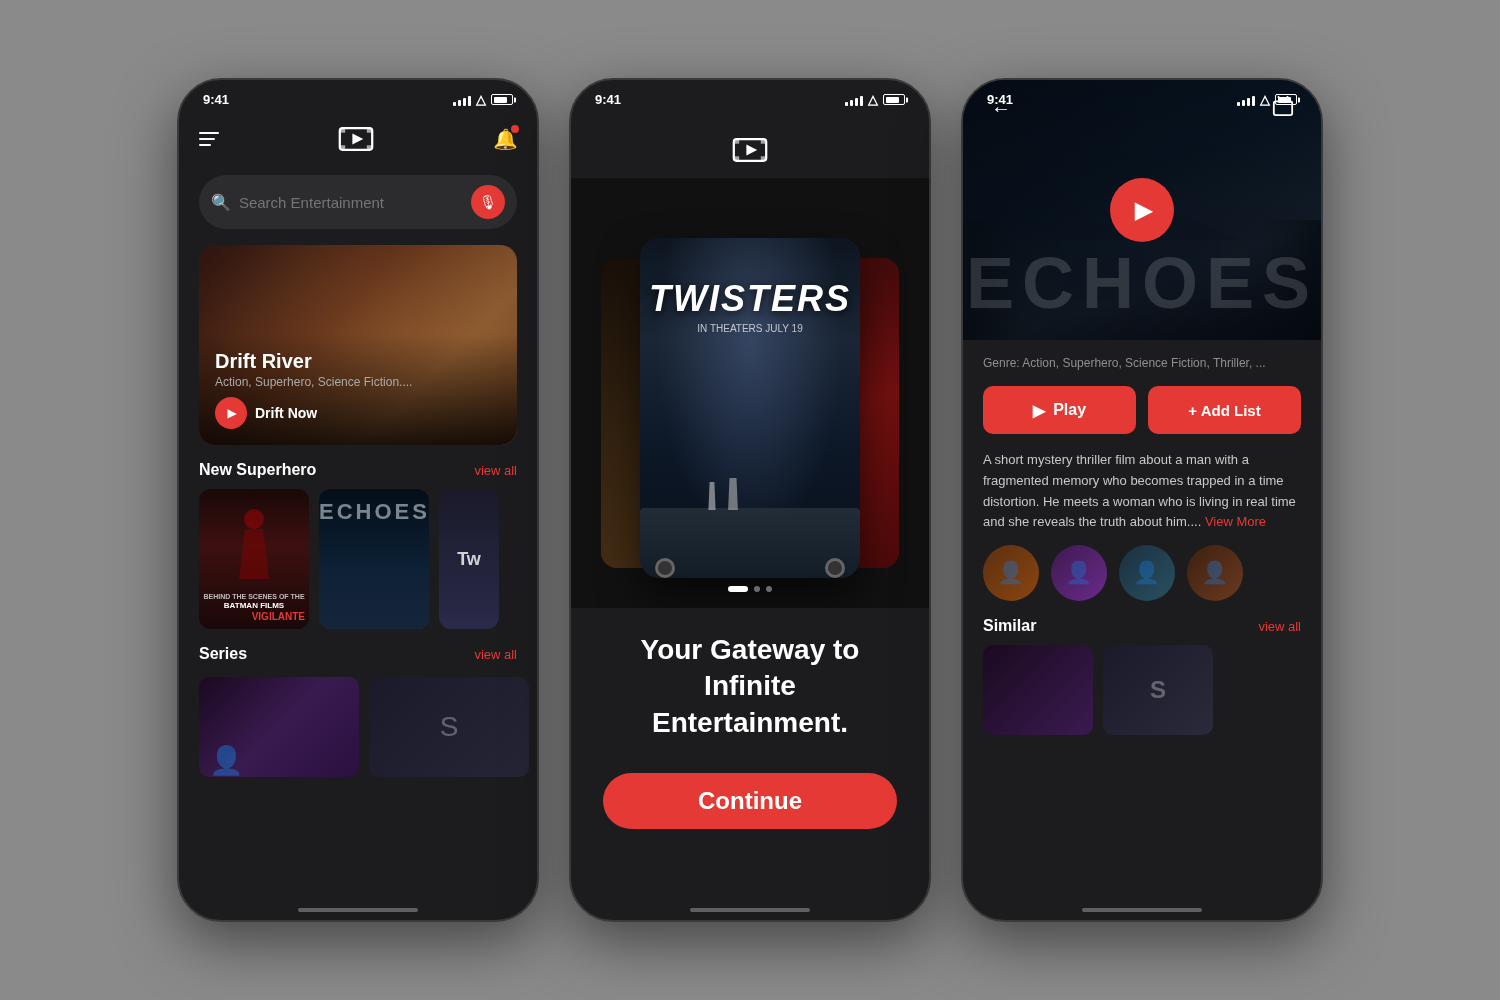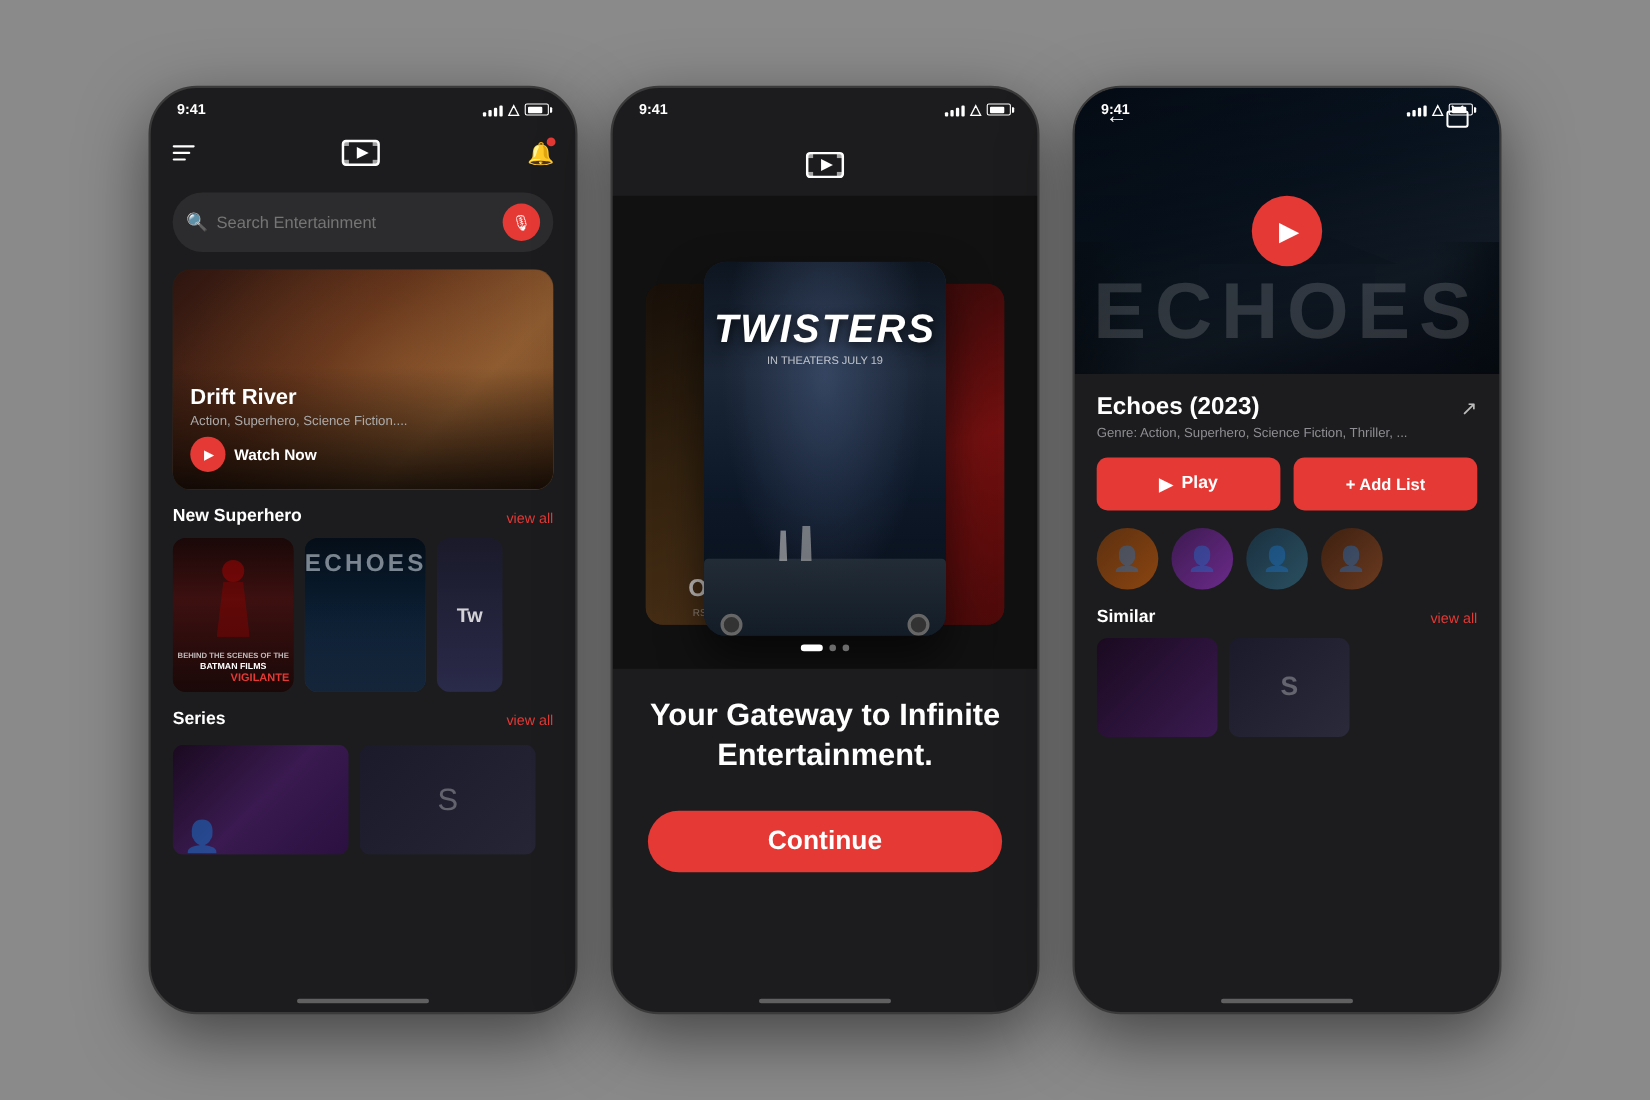--- a/index.html
+++ b/index.html
@@ -10,21 +10,21 @@
       display: flex;
       align-items: center;
       justify-content: center;
       gap: 30px;
       font-family: -apple-system, BlinkMacSystemFont, 'Segoe UI', sans-serif;
       overflow: hidden;
     }
 
     
     .phone {
-      width: 390px;
+      width: 362px;
       height: 844px;
       background: #1c1c1e;
       border-radius: 44px;
       overflow: hidden;
       position: relative;
       box-shadow: 0 20px 60px rgba(0,0,0,0.5);
       border: 2px solid #3a3a3a;
     }
 
     
@@ -665,21 +665,21 @@
 
   <div class="hero-banner">
     <div style="width:100%;height:100%;background:linear-gradient(135deg,#2d1510 0%,#5c2e18 40%,#8b5a30 70%,#6b4020 100%);position:relative;border-radius:18px;">
 
       <div style="position:absolute;inset:0;background:radial-gradient(ellipse at 60% 40%,rgba(160,100,50,0.3) 0%,transparent 70%);"></div>
       <div class="hero-overlay">
         <div class="hero-title">Drift River</div>
         <div class="hero-genre">Action, Superhero, Science Fiction....</div>
         <div class="watch-now-btn">
           <div class="play-circle">▶</div>
-          <span class="watch-now-text">Watch Now</span>
+          <span class="watch-now-text">Drift Now</span>
         </div>
       </div>
     </div>
   </div>
 
   <div class="section-header">
     <span class="section-title">New Superhero</span>
     <span class="view-all">view all</span>
   </div>
   <div class="thumbnails-row">
@@ -866,36 +866,36 @@
         </svg>
       </div>
     </div>
 
     <div class="big-play-btn">▶</div>
 
     <div class="echoes-title-big">ECHOES</div>
   </div>
 
   <div class="detail-content">
-    <div class="detail-title-row">
-      <div class="detail-title">Echoes (2023)</div>
-      <div class="share-icon">↗</div>
-    </div>
     <div class="detail-genre">Genre: Action, Superhero, Science Fiction, Thriller, ...</div>
 
     <div class="action-btns">
       <div class="play-btn-red">
         <span>▶</span>
         <span>Play</span>
       </div>
       <div class="add-list-btn">
         <span>+ Add List</span>
       </div>
     </div>
 
+    <div class="description">
+      <span>A short mystery thriller film about a man with a fragmented memory who becomes trapped in a time distortion. He meets a woman who is living in real time and she reveals the truth about him....</span>
+      <span class="view-more">View More</span>
+    </div>
 
     <div class="cast-row">
       <div class="cast-avatar av1">
         <div class="avatar-face">👤</div>
       </div>
       <div class="cast-avatar av2">
         <div class="avatar-face">👤</div>
       </div>
       <div class="cast-avatar av3">
         <div class="avatar-face">👤</div>

